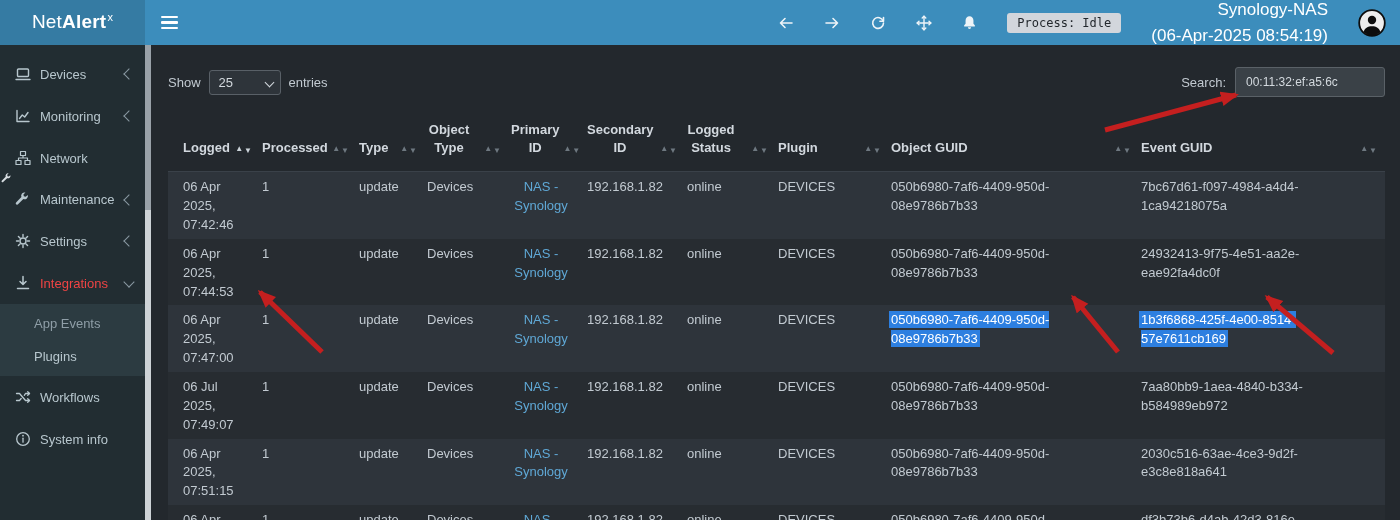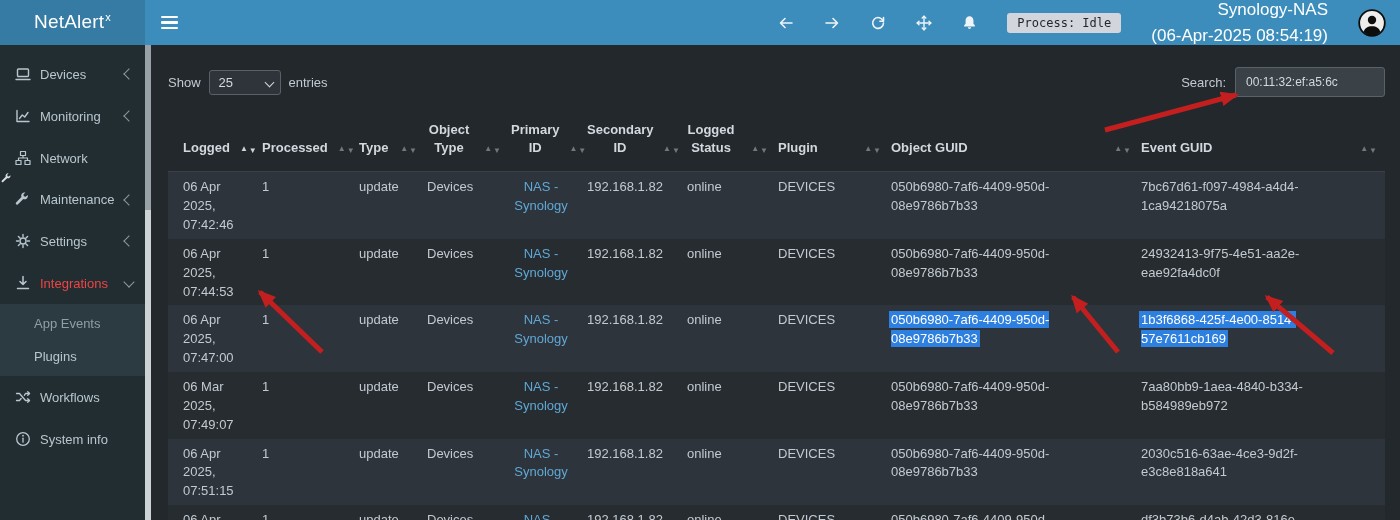--- a/index.html
+++ b/index.html
@@ -2,21 +2,21 @@
 <html style="--page-bg: #23282d; --navbar: #3c8dbc; --logo: #357ba3; --sidebar: #222d32; --submenu: #2c3b41; --row-odd: #2e343b; --row-even: #272c31; --link: #5fa8d6; --selection: #2d7fe0; --annotation: #c41f1f; --badge-bg: #d2d6dc; --text: #c2cad1;"><head>
 <meta charset="utf-8">
 <style>
   html,body{margin:0;padding:0;background:#1b1f23;}
   .page{position:relative;width:1400px;height:520px;overflow:hidden;
         background:var(--page-bg,#23282d);font-family:"Liberation Sans",sans-serif;color:var(--text,#c2cad1);}
 
   
   .logo{position:absolute;left:0;top:0;width:145px;height:45px;background:var(--logo,#357ba3);
         color:#fff;display:flex;align-items:center;justify-content:center;font-size:19px;letter-spacing:.2px;}
-  .logo .bold{font-weight:normal;}
+  .logo .bold{font-weight:bold;}
   .logo sup{font-size:11px;margin-left:1px;}
   .topbar{position:absolute;left:145px;top:0;right:0;height:45px;background:var(--navbar,#3c8dbc);
           display:flex;align-items:center;padding:0 14px 0 16px;box-sizing:border-box;}
   .hamburger i{display:block;width:17px;height:2.4px;background:#fff;margin:3px 0;border-radius:1px;}
   .topbar-right{margin-left:auto;display:flex;align-items:center;gap:30px;}
   .tb-icon{color:#eef4f8;display:flex;align-items:center;cursor:pointer;}
   .tb-icon svg{display:block;}
   .process-badge{background:var(--badge-bg,#d2d6dc);color:#23282d;font-family:"DejaVu Sans Mono",monospace;
                  font-size:12px;padding:3px 10px;border-radius:3px;white-space:nowrap;}
   .host{color:#fff;font-size:17px;text-align:right;line-height:1.5;white-space:nowrap;}
@@ -51,21 +51,21 @@
   .search-input{width:150px;height:30px;background:#3a4147;border:1px solid #5a6167;border-radius:3px;color:#d3d9de;
         font-size:12px;padding:0 10px;box-sizing:border-box;font-family:"Liberation Sans",sans-serif;}
 
   
   table{width:100%;border-collapse:collapse;table-layout:fixed;font-size:13px;margin-top:18px;}
   col.c1{width:92px}col.c2{width:97px}col.c3{width:68px}col.c4{width:84px}col.c5{width:76px}
   col.c6{width:100px}col.c7{width:91px}col.c8{width:113px}col.c9{width:250px}
   th{vertical-align:bottom;padding:6px 8px 14px 2px;font-weight:700;color:#d2d8de;text-align:left;}
   th:first-child{padding-left:15px;}
   thead tr{border-bottom:1px solid #3a4149;}
-  .th-inner{display:flex;align-items:flex-end;justify-content:space-between;gap:10px;}
+  .th-inner{display:flex;align-items:flex-end;justify-content:space-between;gap:4px;}
   .th-label{display:inline-block;text-align:center;line-height:1.4;}
   th:nth-child(4) .th-label{max-width:44px;}
   th:nth-child(5) .th-label{max-width:50px;}
   th:nth-child(6) .th-label{max-width:66px;}
   th:nth-child(7) .th-label{max-width:48px;}
   .sort{display:inline-flex;gap:1px;font-size:8px;line-height:1;color:#6e7880;padding-bottom:3px;flex:none;}
   .sort b{font-weight:normal;}
   .sort .up{transform:translateY(-1px);}
   .sort .dn{transform:translateY(1px);}
   .sort.active{color:#ccd4da;}
@@ -387,21 +387,21 @@
     <td>update</td>
     <td>Devices</td>
     <td><span class="cell-text link">NAS - Synology</span></td>
     <td>192.168.1.82</td>
     <td>online</td>
     <td>DEVICES</td>
     <td><span class="cell-text selected">050b6980-7af6-4409-950d-08e9786b7b33</span></td>
     <td><span class="cell-text selected">1b3f6868-425f-4e00-8514-57e7611cb169</span></td>
   </tr>
           <tr>
-    <td>06 Mar 2025, 07:49:07</td>
+    <td>06 Jul 2025, 07:49:07</td>
     <td>1</td>
     <td>update</td>
     <td>Devices</td>
     <td><span class="cell-text link">NAS - Synology</span></td>
     <td>192.168.1.82</td>
     <td>online</td>
     <td>DEVICES</td>
     <td><span class="cell-text">050b6980-7af6-4409-950d-08e9786b7b33</span></td>
     <td><span class="cell-text">7aa80bb9-1aea-4840-b334-b584989eb972</span></td>
   </tr>

